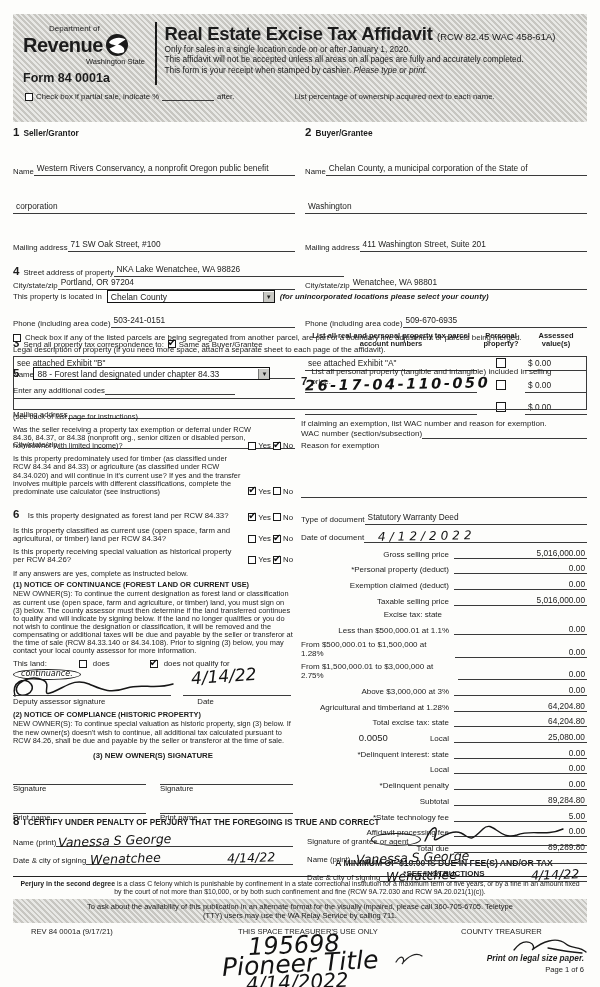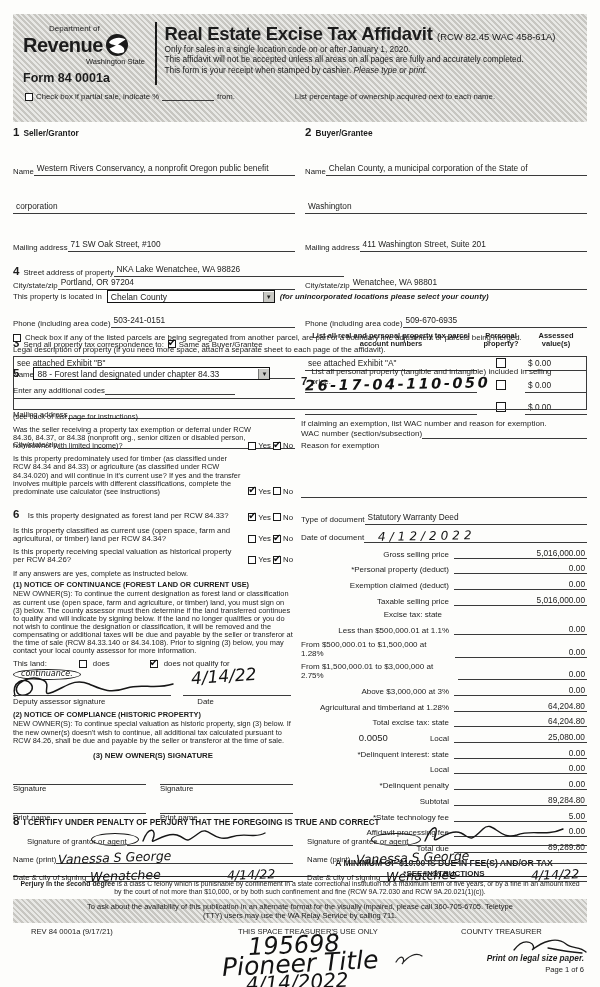--- a/index.html
+++ b/index.html
@@ -126,21 +126,21 @@
           <span>This form is your receipt when stamped by cashier.</span>
           <span class="i">Please type or print.</span>
         </div>
       </div>
     </div>
     <div class="hbottom">
       <div class="psale">
         <span class="cb"></span>
         <span>Check box if partial sale, indicate %</span>
         <span class="fl" style="width:52px"></span>
-        <span>from.</span>
+        <span>after.</span>
       </div>
       <div class="ownote">List percentage of ownership acquired next to each name.</div>
     </div>
   </div>
 
   <div class="row1">
     <div class="colL">
       <div class="sechead">
         <span class="snum">1</span>
         <span class="seclab">Seller/Grantor</span>
@@ -483,28 +483,20 @@
     </div>
   </div>
 
   <div class="sec8">
     <div class="fr">
       <span class="snum">8</span>
       <span class="b" style="font-size:8.2px">I CERTIFY UNDER PENALTY OF PERJURY THAT THE FOREGOING IS TRUE AND CORRECT</span>
     </div>
     <div class="s8cols">
       <div class="s8col">
-        <div class="fr" style="margin-top:8px;position:relative">
-          <span class="lbl" style="margin-left:14px">Signature of grantor or agent</span>
-          <span class="fl grow"></span>
-          <span style="position:absolute;left:78px;top:-4px;width:48px;height:13px;border:1.4px solid #161616;border-radius:50%"></span>
-          <svg class="sigsvg" style="left:126px;top:-16px" width="130" height="26" viewBox="0 0 130 26">
-            <path d="M4 20 C10 4 18 8 14 18 C10 26 26 10 38 14 C50 18 44 24 60 12 C70 4 74 22 92 16 C106 11 116 18 126 12" fill="none" stroke="#161616" stroke-width="1.4" stroke-linecap="round"></path>
-          </svg>
-        </div>
         <div class="fr" style="margin-top:4px;height:14px">
           <span class="lbl">Name (print)</span>
           <span class="fl grow" style="position:relative">
             <span class="hw hw-name" style="position:absolute;left:2px;bottom:-2px">Vanessa S George</span>
           </span>
         </div>
         <div class="fr" style="margin-top:4px;height:14px">
           <span class="lbl">Date &amp; city of signing</span>
           <span class="fl grow" style="position:relative">
             <span class="hw hw-name" style="position:absolute;left:4px;bottom:-2px">Wenatchee</span>

